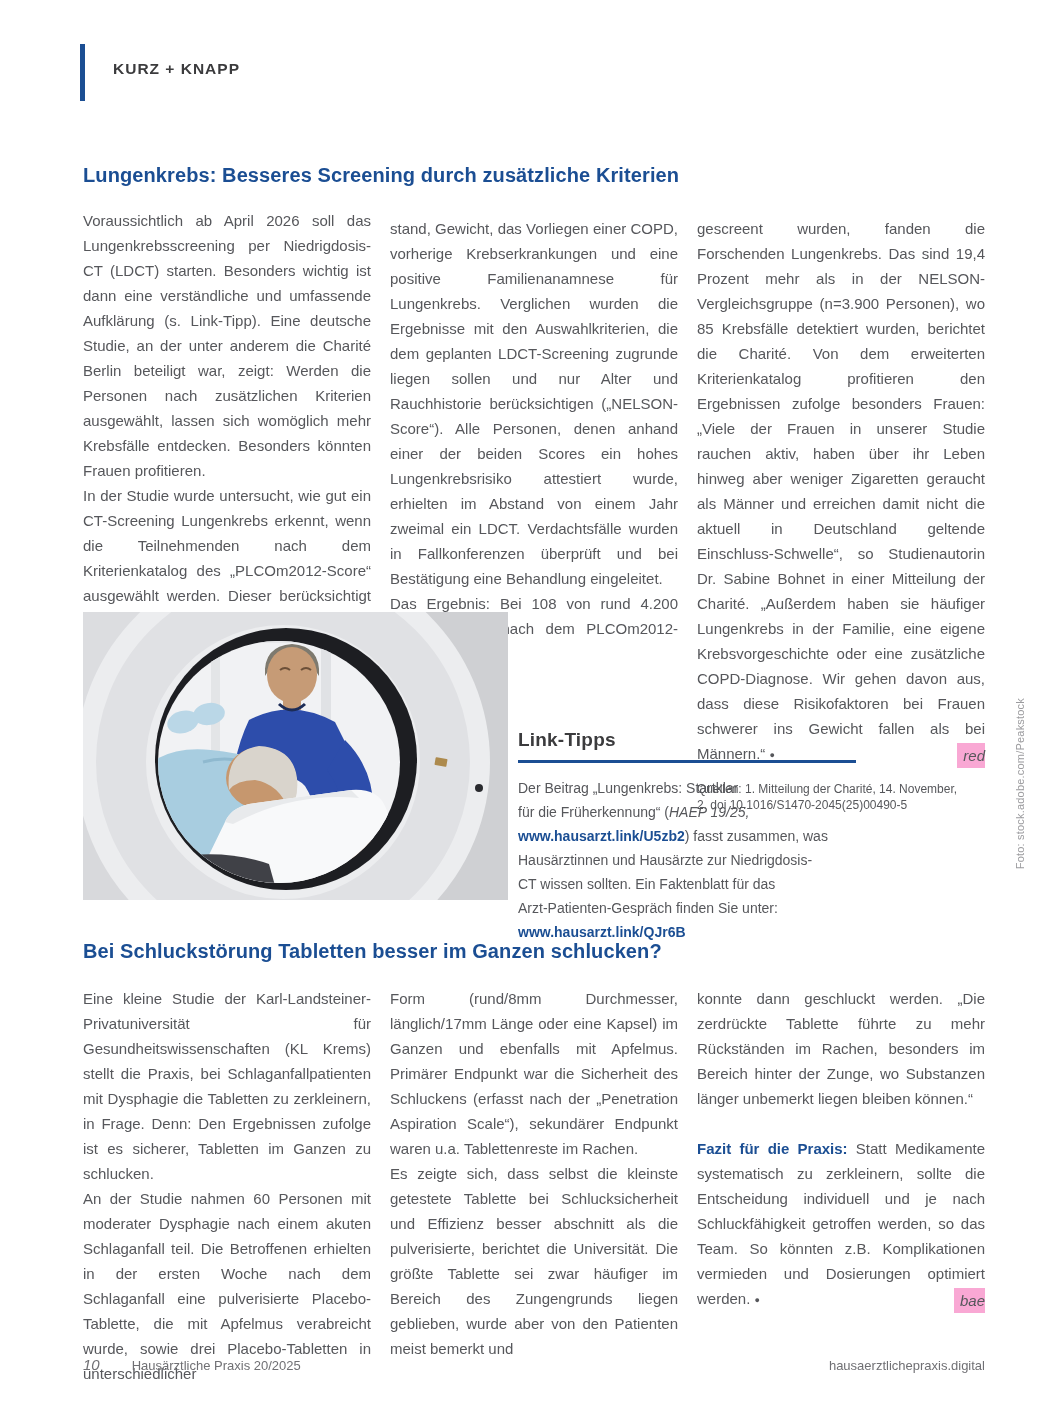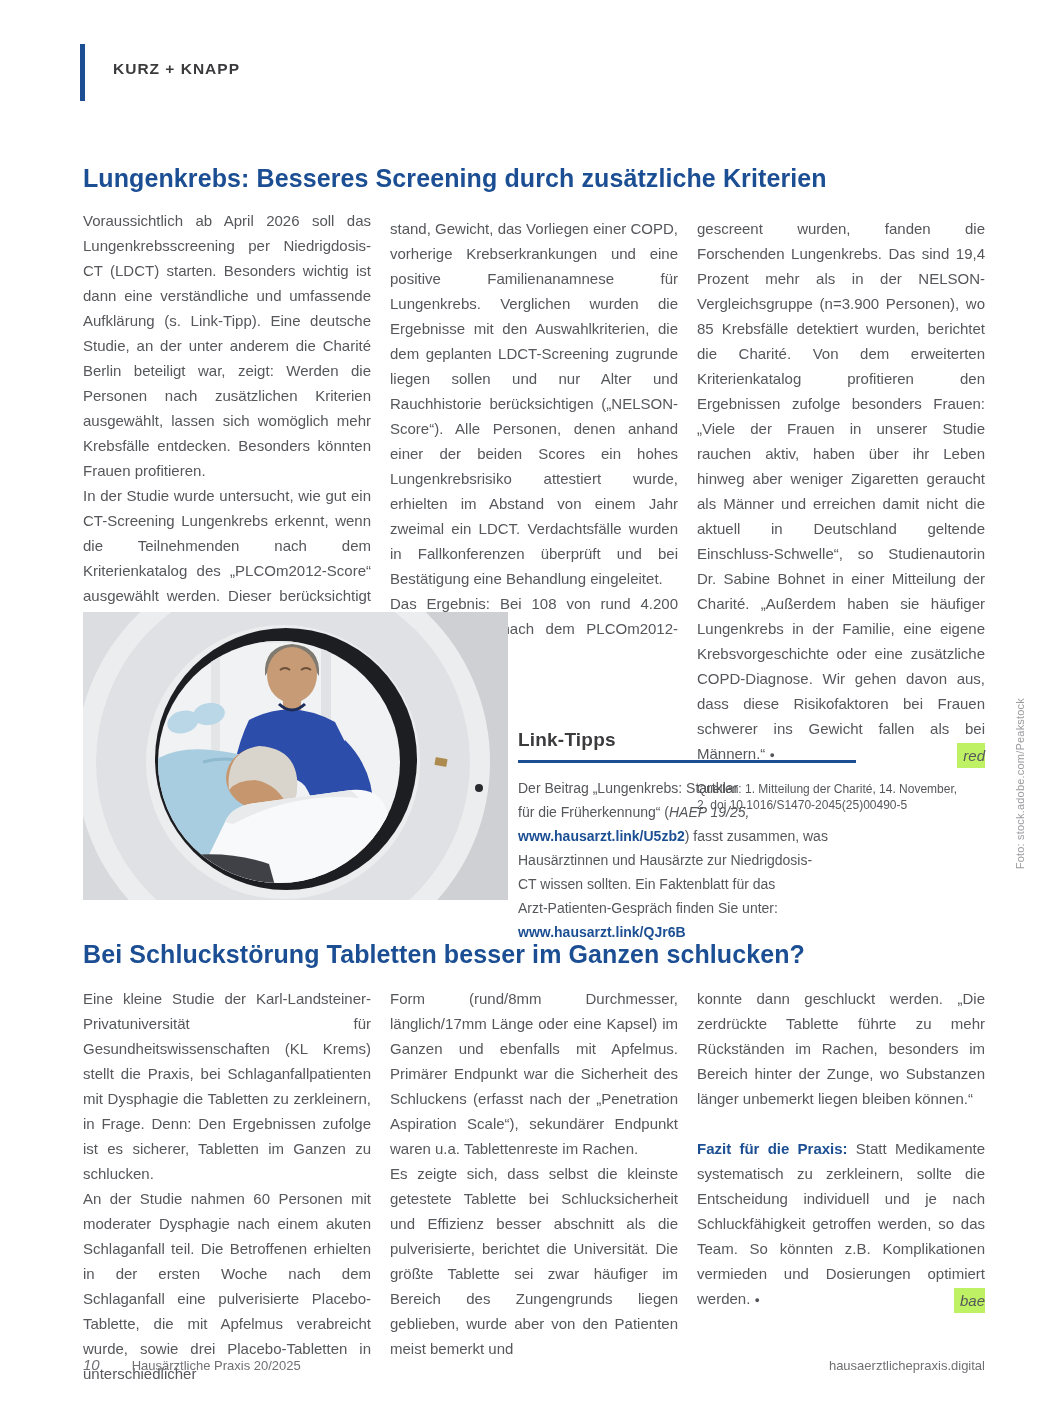--- a/index.html
+++ b/index.html
@@ -3,36 +3,36 @@
 <meta charset="utf-8">
 <style>
   * { margin:0; padding:0; box-sizing:border-box; }
   html,body { background:#ffffff; }
   body { font-family:"Liberation Sans", sans-serif; }
   .page { position:relative; width:1058px; height:1411px; background:#ffffff; overflow:hidden; margin:0 auto;border-radius:17px; }
 
   .accent-bar { position:absolute; left:80px; top:44px; width:5px; height:57px; background:#1b4e93; }
   .kicker { position:absolute; left:113px; top:60px; font-size:15.5px; font-weight:700; letter-spacing:1px; color:#3b3b3d; }
 
-  .article-title { position:absolute; left:83px; width:902px; font-size:25px; font-weight:700; color:#1b4e93; letter-spacing:0.1px; }
+  .article-title { position:absolute; left:83px; width:902px; font-size:20px; font-weight:700; color:#1b4e93; letter-spacing:0.1px; }
   #title1 { top:164px; }
   #title2 { top:940px; }
 
   .col { position:absolute; width:288px; color:#56575b; font-size:15px; line-height:25px; }
   #a1c1 { left:83px;  top:208px; }
   #a1c2 { left:390px; top:216px; }
   #a1c3 { left:697px; top:216px; }
   #a2c1 { left:83px;  top:986px; }
   #a2c2 { left:390px; top:986px; }
   #a2c3 { left:697px; top:986px; }
   .col p { text-align:justify; white-space:pre-line; position:relative; }
   .col p.fazit { margin-top:25px; }
   .fazit-label { color:#1b4e93; font-weight:700; }
   .bullet { font-size:9px; vertical-align:middle; }
-  .author { position:absolute; right:0; bottom:0; font-style:italic; background:#bef264; padding-left:6px; }
+  .author { position:absolute; right:0; bottom:0; font-style:italic; background:#f9a8d4; padding-left:6px; }
   .sources { margin-top:13px; font-size:12px; line-height:16px; white-space:pre-line; text-align:left; }
 
   .photo { position:absolute; left:83px; top:612px; width:425px; height:288px; overflow:hidden; }
   .photo svg { display:block; width:100%; height:100%; }
 
   .linktipps { position:absolute; left:518px; top:729px; width:338px; color:#56575b; }
   .linktipps h2 { font-size:19px; font-weight:700; color:#3b3b3d; letter-spacing:0.2px; }
   .lt-rule { height:3px; background:#1b4e93; margin-top:9px; }
   .lt-body { margin-top:13px; font-size:14px; line-height:24px; white-space:pre-line; }
   .lt-body em { }

